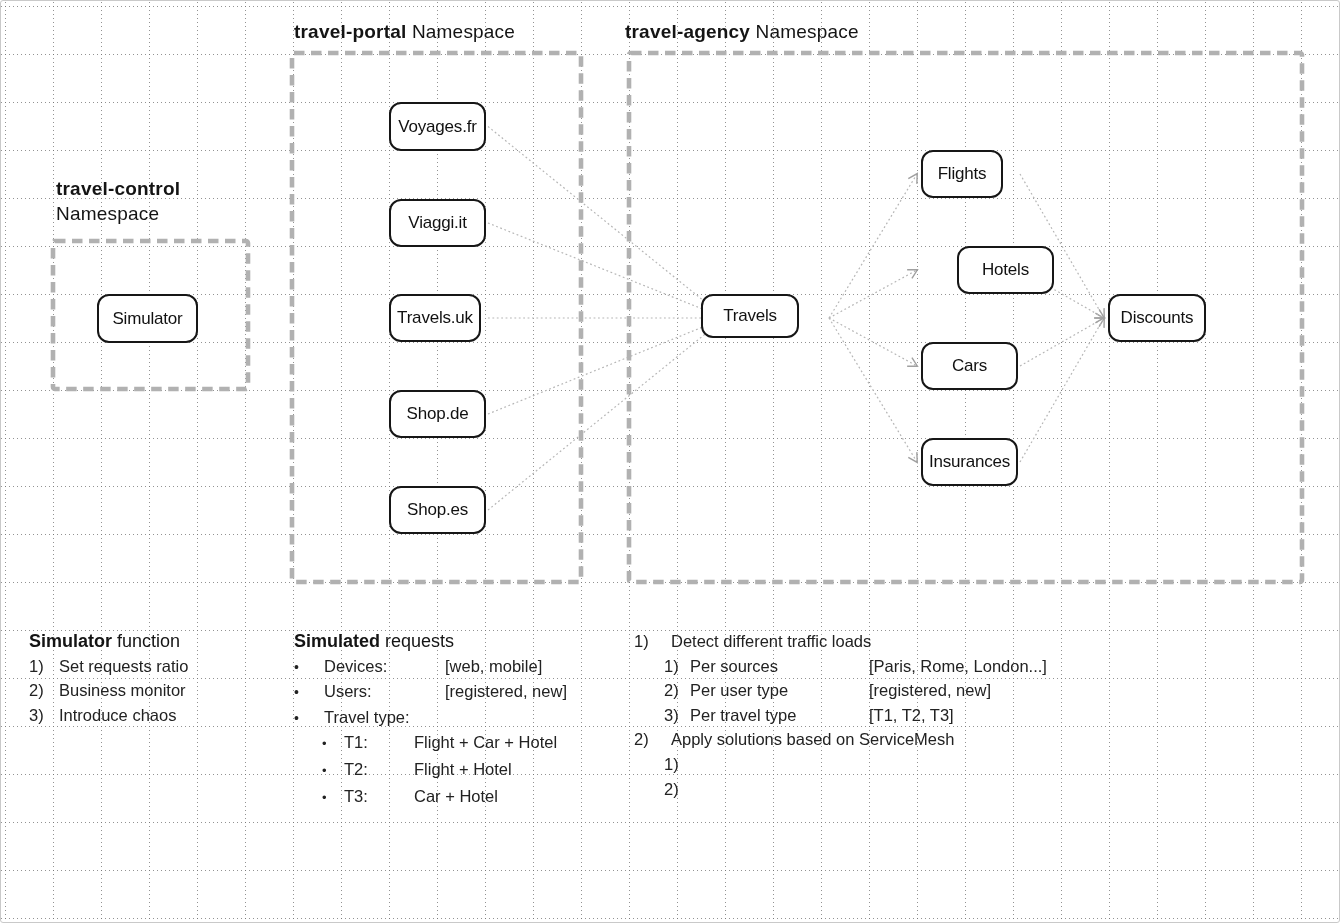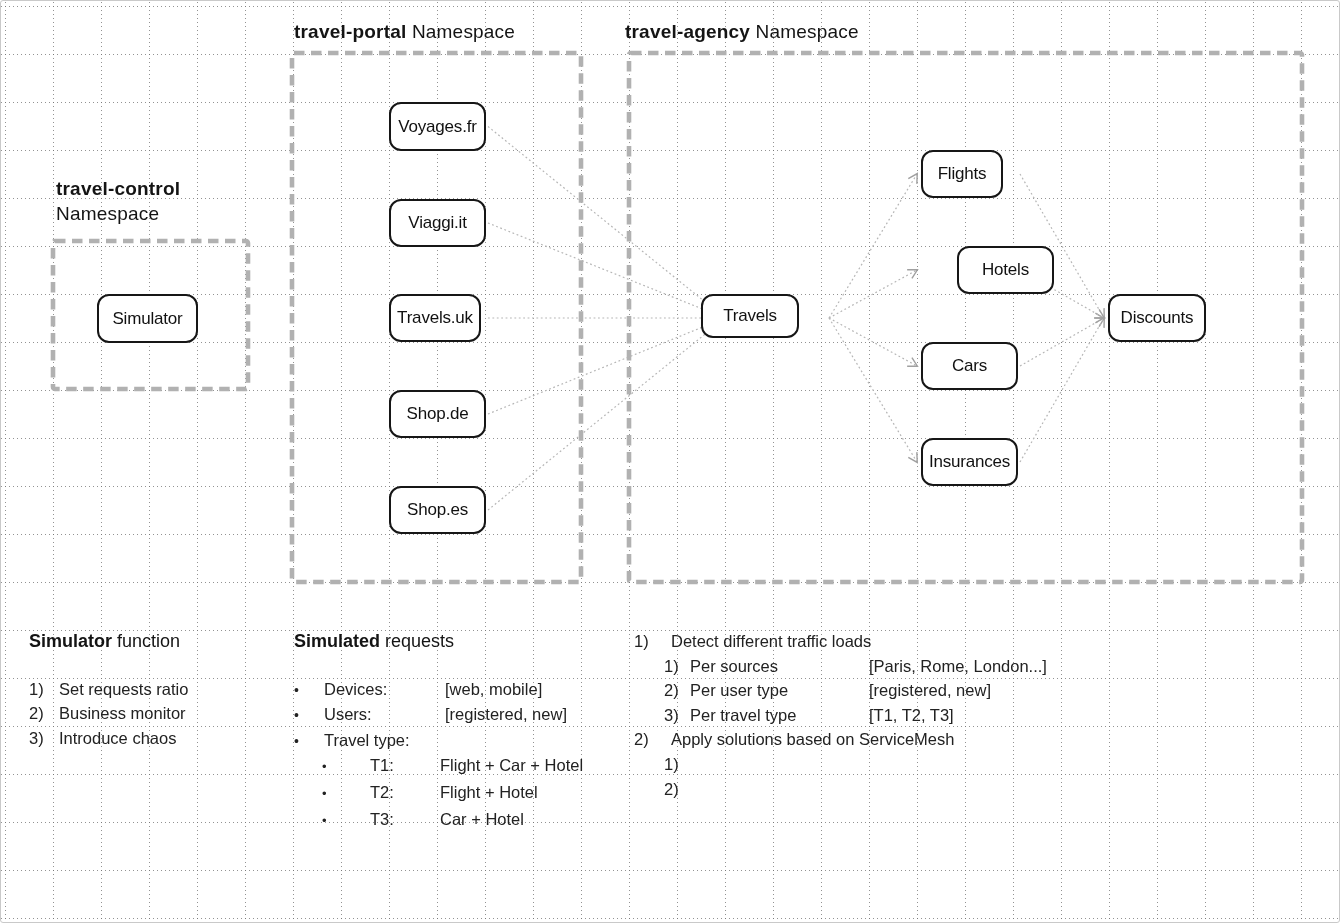--- a/index.html
+++ b/index.html
@@ -32,30 +32,30 @@
   .ns-heading{position:absolute;font-size:19px;letter-spacing:.2px;color:#141414;line-height:25px;white-space:nowrap;}
   .ns-heading .b{font-weight:700;}
   #ns-h-portal{left:293px;top:18px;}
   #ns-h-agency{left:624px;top:18px;}
   #ns-h-control{left:55px;top:175px;}
   
   .col{position:absolute;font-size:16.5px;line-height:24.6px;color:#222;}
   #col-simulator{left:28px;top:628px;width:260px;}
   #col-requests{left:293px;top:628px;width:340px;}
   #col-goals{left:633px;top:628px;width:480px;}
-  .sec-h{font-size:18px;font-weight:400;margin-bottom:23px;color:#141414;}
+  .sec-h{font-size:18px;font-weight:400;color:#141414;}
   .sec-h .b{font-weight:700;}
   .row{display:flex;align-items:baseline;white-space:nowrap;}
   .num{display:inline-block;width:30px;flex:0 0 auto;}
   .num3{display:inline-block;width:37px;flex:0 0 auto;}
   .bul{display:inline-block;width:30px;flex:0 0 auto;font-size:14px;}
   .lblA{display:inline-block;width:121px;flex:0 0 auto;}
   .ind1{padding-left:28px;}
   .bulS{display:inline-block;width:22px;flex:0 0 auto;font-size:13px;}
-  .lblT{display:inline-block;width:70px;flex:0 0 auto;margin-left:26px;}
+  .lblT{display:inline-block;width:70px;flex:0 0 auto;}
   .g-ind{padding-left:30px;}
   .numG{display:inline-block;width:26px;flex:0 0 auto;}
   .lblG{display:inline-block;width:179px;flex:0 0 auto;}
 </style>
 </head>
 <body>
 
 <div id="canvas">
 
   <svg class="layer">

